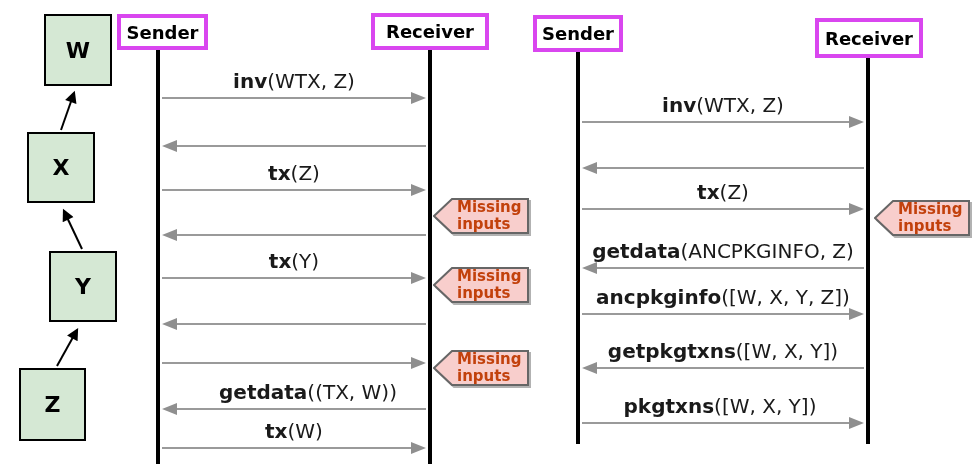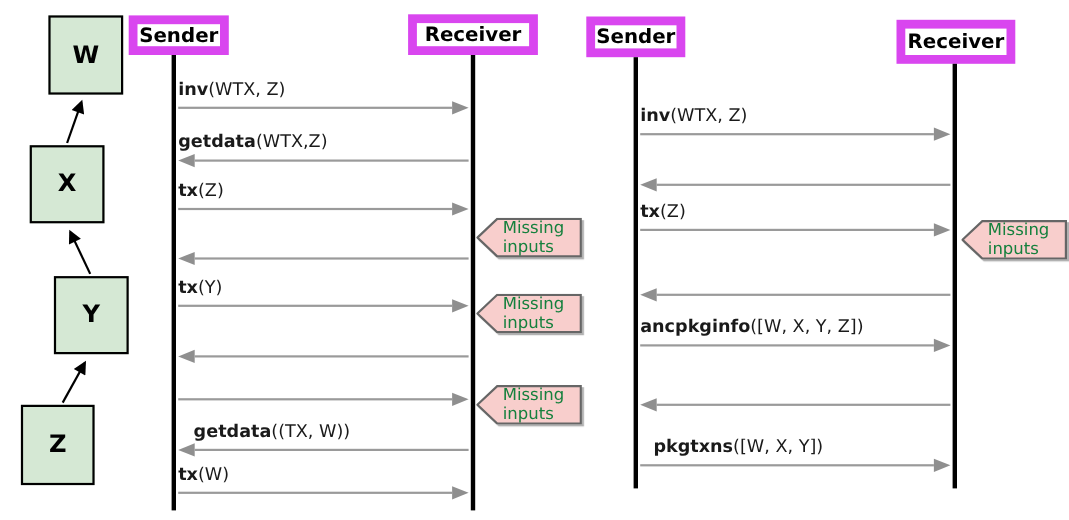--- a/index.html
+++ b/index.html
@@ -11,21 +11,21 @@
   
   .txbox {
     position:absolute; background:#d5e8d4; border:2px solid #000000;
     display:flex; align-items:center; justify-content:center;
     font-weight:bold; font-size:22px; color:#000000; box-sizing:border-box;
   }
   .chain-svg { position:absolute; left:0; top:0; }
 
   
   .actor {
-    position:absolute; background:#ffffff; border:8px solid #d946ef;
+    position:absolute; background:#ffffff; border:4px solid #d946ef;
     display:flex; align-items:center; justify-content:center;
     font-weight:bold; font-size:18px; color:#000000; box-sizing:border-box;
     white-space:nowrap;
   }
 
   
   .lifeline { position:absolute; width:4px; background:#000000; }
 
   
   .arrow { position:absolute; height:2px; background:#9a9a9a; }
@@ -35,32 +35,32 @@
     border-top:6px solid transparent; border-bottom:6px solid transparent;
   }
   .arrow.left::before {
     content:""; position:absolute; left:-15px; top:-5px;
     border-right:15px solid #8f8f8f;
     border-top:6px solid transparent; border-bottom:6px solid transparent;
   }
 
   
   .mlabel {
-    position:absolute; height:26px; line-height:26px; 
-    font-size:16px; color:#1a1a1a; white-space:nowrap;
+    position:absolute; height:26px; line-height:26px; text-align:center;
+    font-size:20px; color:#1a1a1a; white-space:nowrap;
   }
   .mlabel .fn { font-weight:bold; }
 
   
   .callout { position:absolute; width:96px; height:36px;
     filter:drop-shadow(2px 2px 0 rgba(0,0,0,0.3)); }
   .callout svg { position:absolute; left:0; top:0; }
   .callout .ctext {
     position:absolute; left:24px; top:1px; width:70px;
-    font-size:15px; line-height:17px; color:#15803d;
+    font-size:15px; line-height:17px; color:#c2410c;font-weight:bold;
   }
 </style>
 </head>
 <body>
 
 <div class="canvas">
 
   <div class="txbox" style="left:44px; top:14px; width:68px; height:72px;">W</div>
   <div class="txbox" style="left:27px; top:132px; width:68px; height:71px;">X</div>
   <div class="txbox" style="left:49px; top:251px; width:68px; height:71px;">Y</div>
@@ -79,21 +79,20 @@
 
   <div class="actor" style="left:117px; top:14px; width:91px; height:36px;">Sender</div>
   <div class="actor" style="left:371px; top:13px; width:118px; height:37px;">Receiver</div>
 
   <div class="lifeline" style="left:156px; top:50px; height:414px;"></div>
   <div class="lifeline" style="left:428px; top:50px; height:414px;"></div>
 
   <div class="mlabel" style="left:162px; top:68px; width:264px;"><span class="fn">inv</span><span>(WTX, Z)</span></div>
   <div class="arrow right" style="left:162px; top:97px; width:249px;"></div>
 
-  <div class="mlabel" style="left:162px; top:116px; width:264px;"><span class="fn">getdata</span><span>(WTX,Z)</span></div>
   <div class="arrow left" style="left:177px; top:145px; width:249px;"></div>
 
   <div class="mlabel" style="left:162px; top:160px; width:264px;"><span class="fn">tx</span><span>(Z)</span></div>
   <div class="arrow right" style="left:162px; top:189px; width:249px;"></div>
 
   <div class="arrow left" style="left:177px; top:234px; width:249px;"></div>
 
   <div class="mlabel" style="left:162px; top:248px; width:264px;"><span class="fn">tx</span><span>(Y)</span></div>
   <div class="arrow right" style="left:162px; top:277px; width:249px;"></div>
 
@@ -133,28 +132,30 @@
   <div class="lifeline" style="left:866px; top:58px; height:386px;"></div>
 
   <div class="mlabel" style="left:582px; top:92px; width:282px;"><span class="fn">inv</span><span>(WTX, Z)</span></div>
   <div class="arrow right" style="left:582px; top:121px; width:267px;"></div>
 
   <div class="arrow left" style="left:597px; top:167px; width:267px;"></div>
 
   <div class="mlabel" style="left:582px; top:179px; width:282px;"><span class="fn">tx</span><span>(Z)</span></div>
   <div class="arrow right" style="left:582px; top:208px; width:267px;"></div>
 
+  <div class="mlabel" style="left:582px; top:238px; width:282px;"><span class="fn">getdata</span><span>(ANCPKGINFO, Z)</span></div>
   <div class="arrow left" style="left:597px; top:267px; width:267px;"></div>
 
   <div class="mlabel" style="left:582px; top:284px; width:282px;"><span class="fn">ancpkginfo</span><span>([W, X, Y, Z])</span></div>
   <div class="arrow right" style="left:582px; top:313px; width:267px;"></div>
 
+  <div class="mlabel" style="left:582px; top:338px; width:282px;"><span class="fn">getpkgtxns</span><span>([W, X, Y])</span></div>
   <div class="arrow left" style="left:597px; top:367px; width:267px;"></div>
 
-  <div class="mlabel" style="left:594px; top:393px; width:282px;"><span class="fn">pkgtxns</span><span>([W, X, Y])</span></div>
+  <div class="mlabel" style="left:579px; top:393px; width:282px;"><span class="fn">pkgtxns</span><span>([W, X, Y])</span></div>
   <div class="arrow right" style="left:582px; top:422px; width:267px;"></div>
 
   <div class="callout" style="left:874px; top:200px;">
     <svg width="96" height="36">
         <polygon points="1,18 19,1 95,1 95,35 19,35" fill="#f8cecc" stroke="#666666" stroke-width="2"></polygon>
       </svg>
     <span class="ctext">Missing inputs</span>
   </div>
 
 </div>

